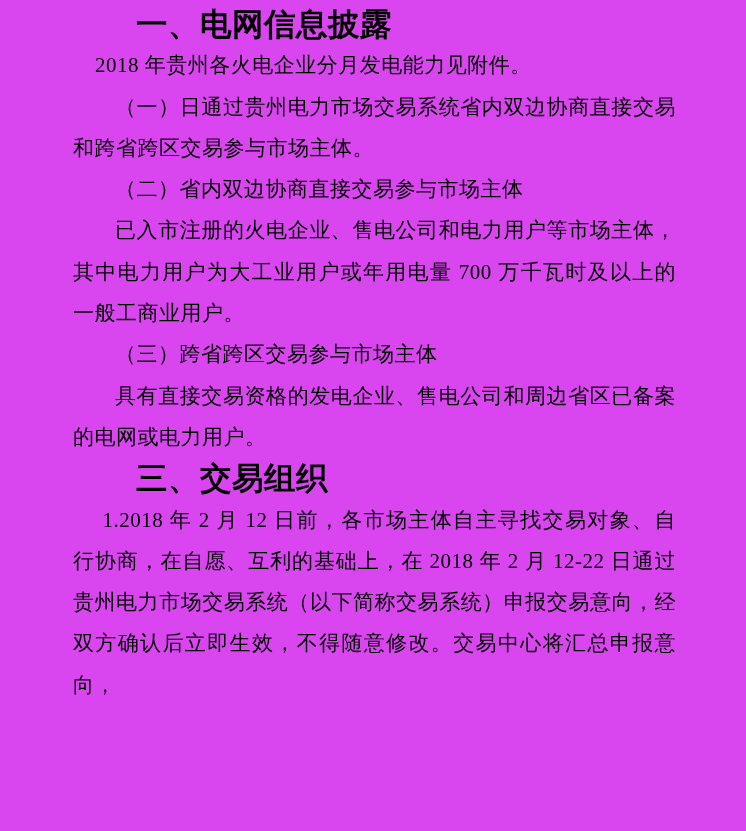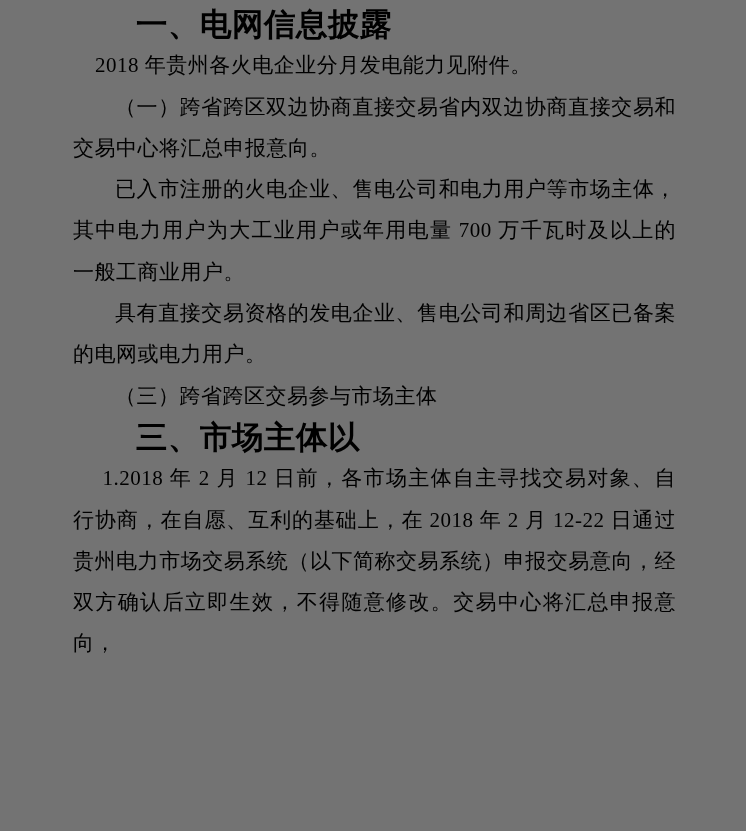--- a/index.html
+++ b/index.html
@@ -10,21 +10,21 @@
   body {
     width: 746px;
     height: 831px;
     overflow: hidden;
   }
   .page {
     box-sizing: border-box;
     width: 746px;
     height: 831px;
     padding: 4px 70px 0 73px;
-    background: #737373;
+    background: #d946ef;
     color: #000000;
     font-family: "Liberation Serif", "DejaVu Serif", serif;
     font-size: 21px;
     line-height: 41.3px;
     letter-spacing: 0.5px;
   }
   .para {
     margin: 0;
     text-align: justify;
     text-justify: inter-character;
@@ -50,28 +50,29 @@
 </head>
 <body>
 
 <div class="page">
 
   <h2 class="heading">一、电网信息披露</h2>
 
   <p class="para indent-num-sm">2018 年贵州各火电企业分月发电能力见附件。</p>
 
 
-  <p class="para"><span>（一）跨省跨区双边协商直接交易</span><span class="bold-run">省内双边协商直接交易</span><span>和</span><span class="bold-run">交易中心将汇总申报意向</span><span>。</span></p>
+  <p class="para"><span>（一）日通过贵州电力市场交易系统</span><span class="bold-run">省内双边协商直接交易</span><span>和</span><span class="bold-run">跨省跨区交易参与市场主体</span><span>。</span></p>
 
+  <p class="para">（二）省内双边协商直接交易参与市场主体</p>
 
   <p class="para">已入市注册的火电企业、售电公司和电力用户等市场主体，其中电力用户为大工业用户或年用电量 700 万千瓦时及以上的一般工商业用户。</p>
 
+  <p class="para">（三）跨省跨区交易参与市场主体</p>
+
   <p class="para">具有直接交易资格的发电企业、售电公司和周边省区已备案的电网或电力用户。</p>
 
-  <p class="para">（三）跨省跨区交易参与市场主体</p>
-
-  <h2 class="heading">三、市场主体以</h2>
+  <h2 class="heading">三、交易组织</h2>
 
 
 
   <p class="para indent-num-md">1.2018 年 2 月 12 日前，各市场主体自主寻找交易对象、自行协商，在自愿、互利的基础上，在 2018 年 2 月 12-22 日通过贵州电力市场交易系统（以下简称交易系统）申报交易意向，经双方确认后立即生效，不得随意修改。交易中心将汇总申报意向，</p>
 
 </div>
 
 </body></html>

